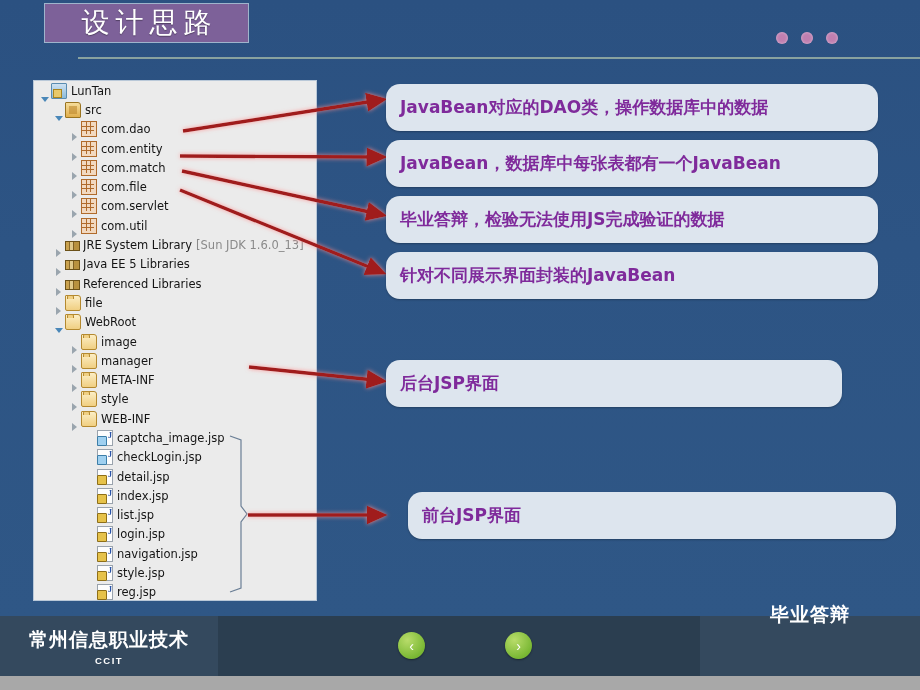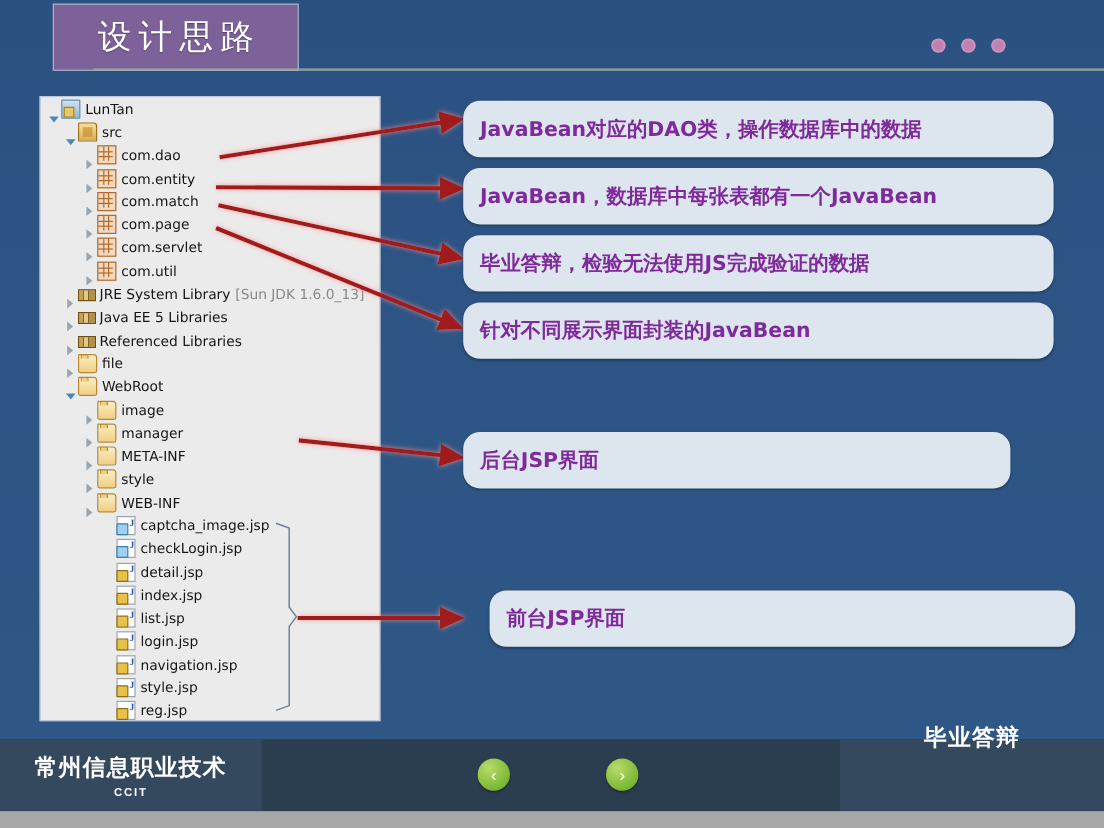--- a/index.html
+++ b/index.html
@@ -20,21 +20,21 @@
     position: absolute;
     left: 0; top: 0; right: 0;
     height: 616px;
     background: linear-gradient(180deg, #2b5181 0%, #2d5484 40%, #2f5786 100%);
   }
   .title-banner {
     position: absolute;
     left: 44px;
     top: 3px;
     width: 205px;
-    height: 56px;
+    height: 40px;
     background: #7d6199;
     border: 1px solid #9fb4cc;
     box-sizing: border-box;
     display: flex;
     align-items: center;
     justify-content: center;
   }
   .title-text {
     color: #ffffff;
     font-size: 28px;
@@ -325,21 +325,21 @@
             <span class="lbl">com.entity</span>
           </div>
           <div class="tree-row lv2">
             <span class="twisty closed"></span>
             <span class="ic ic-package"></span>
             <span class="lbl">com.match</span>
           </div>
           <div class="tree-row lv2">
             <span class="twisty closed"></span>
             <span class="ic ic-package"></span>
-            <span class="lbl">com.page</span>
+            <span class="lbl">com.file</span>
           </div>
           <div class="tree-row lv2">
             <span class="twisty closed"></span>
             <span class="ic ic-package"></span>
             <span class="lbl">com.servlet</span>
           </div>
           <div class="tree-row lv2">
             <span class="twisty closed"></span>
             <span class="ic ic-package"></span>
             <span class="lbl">com.util</span>

